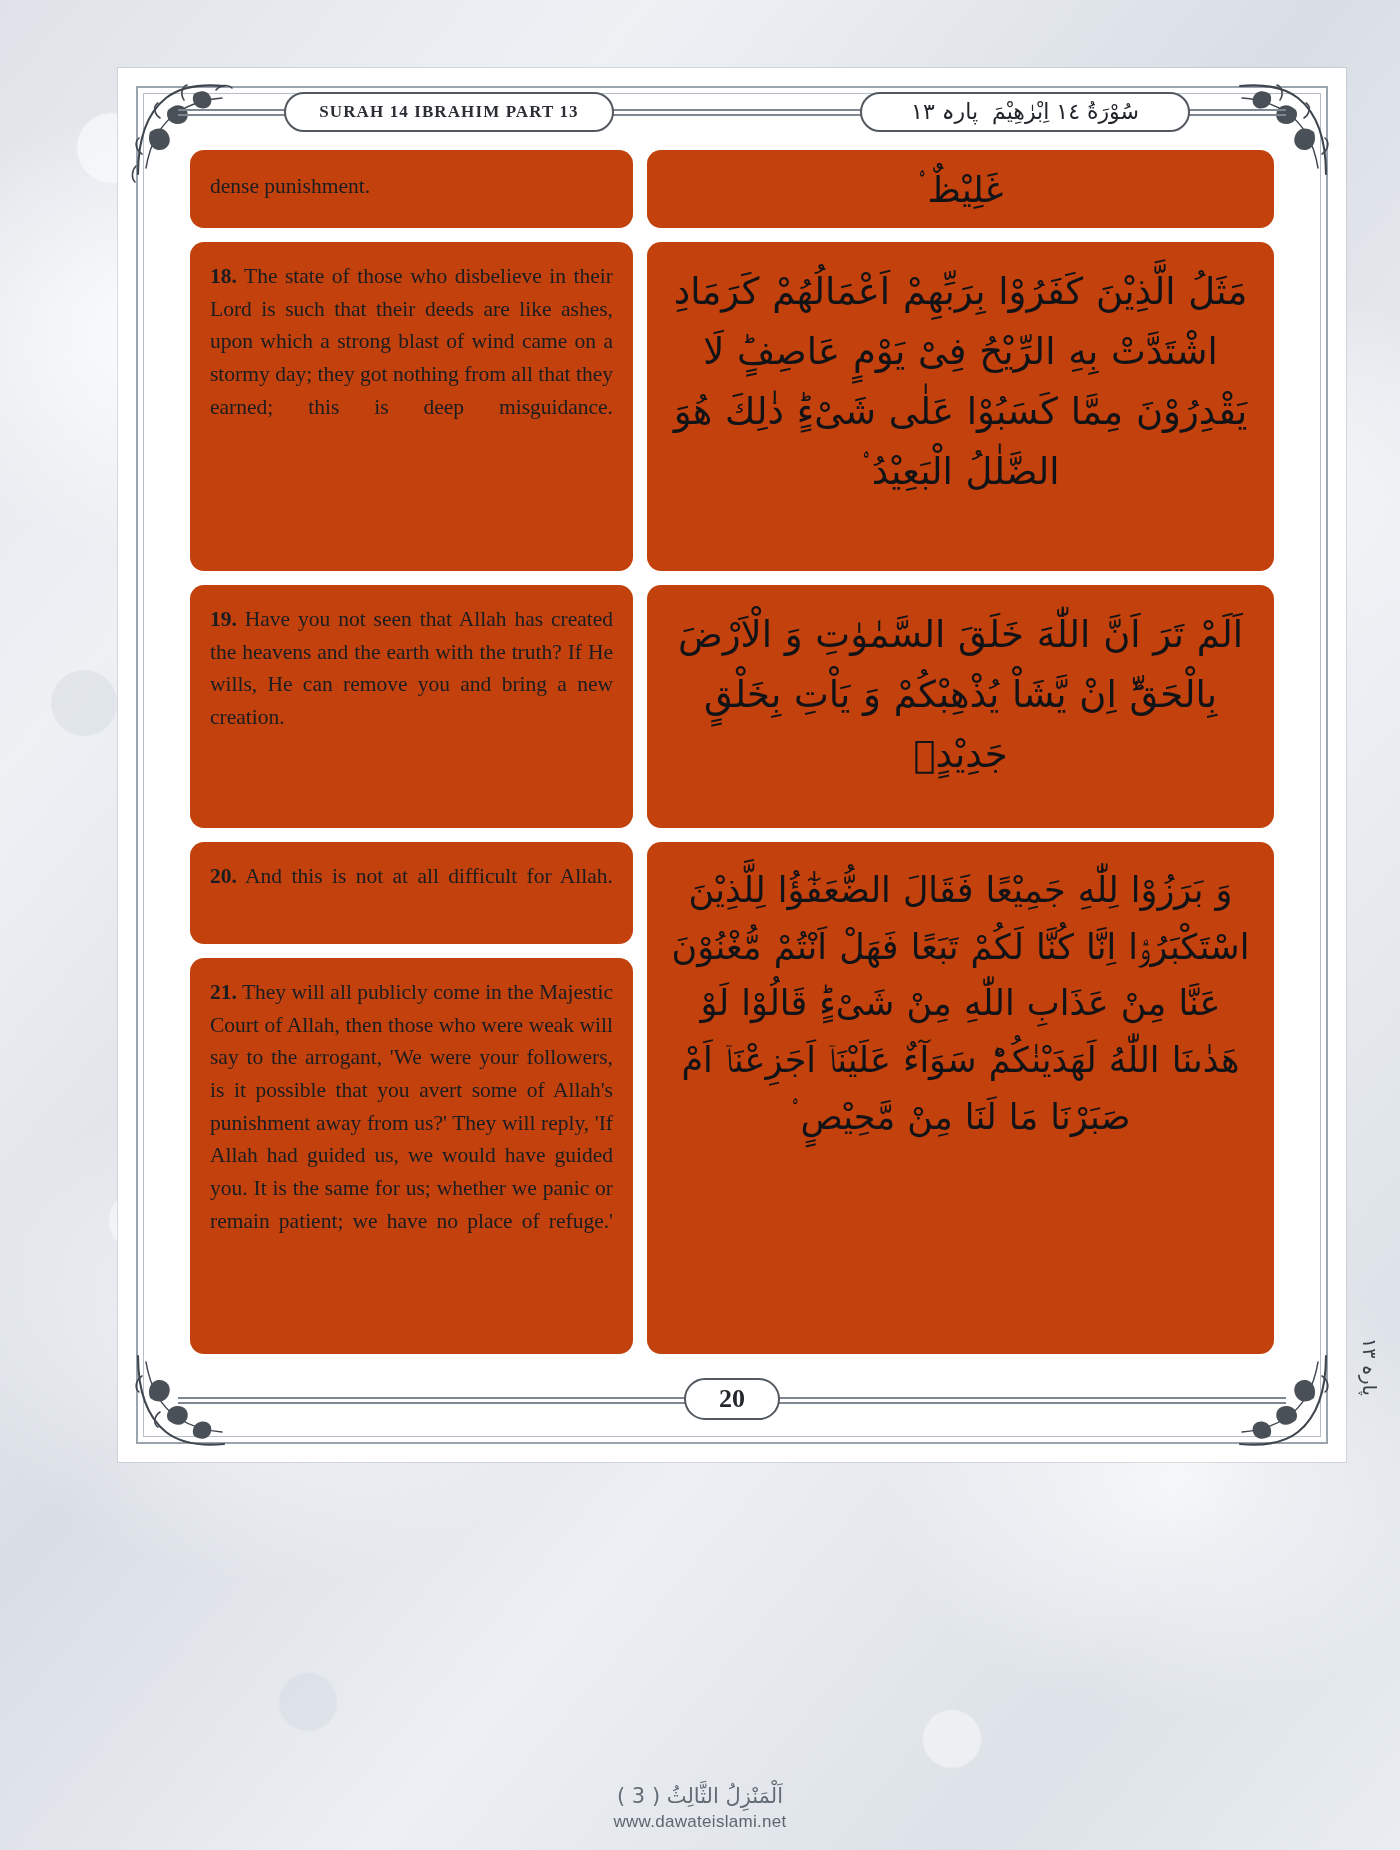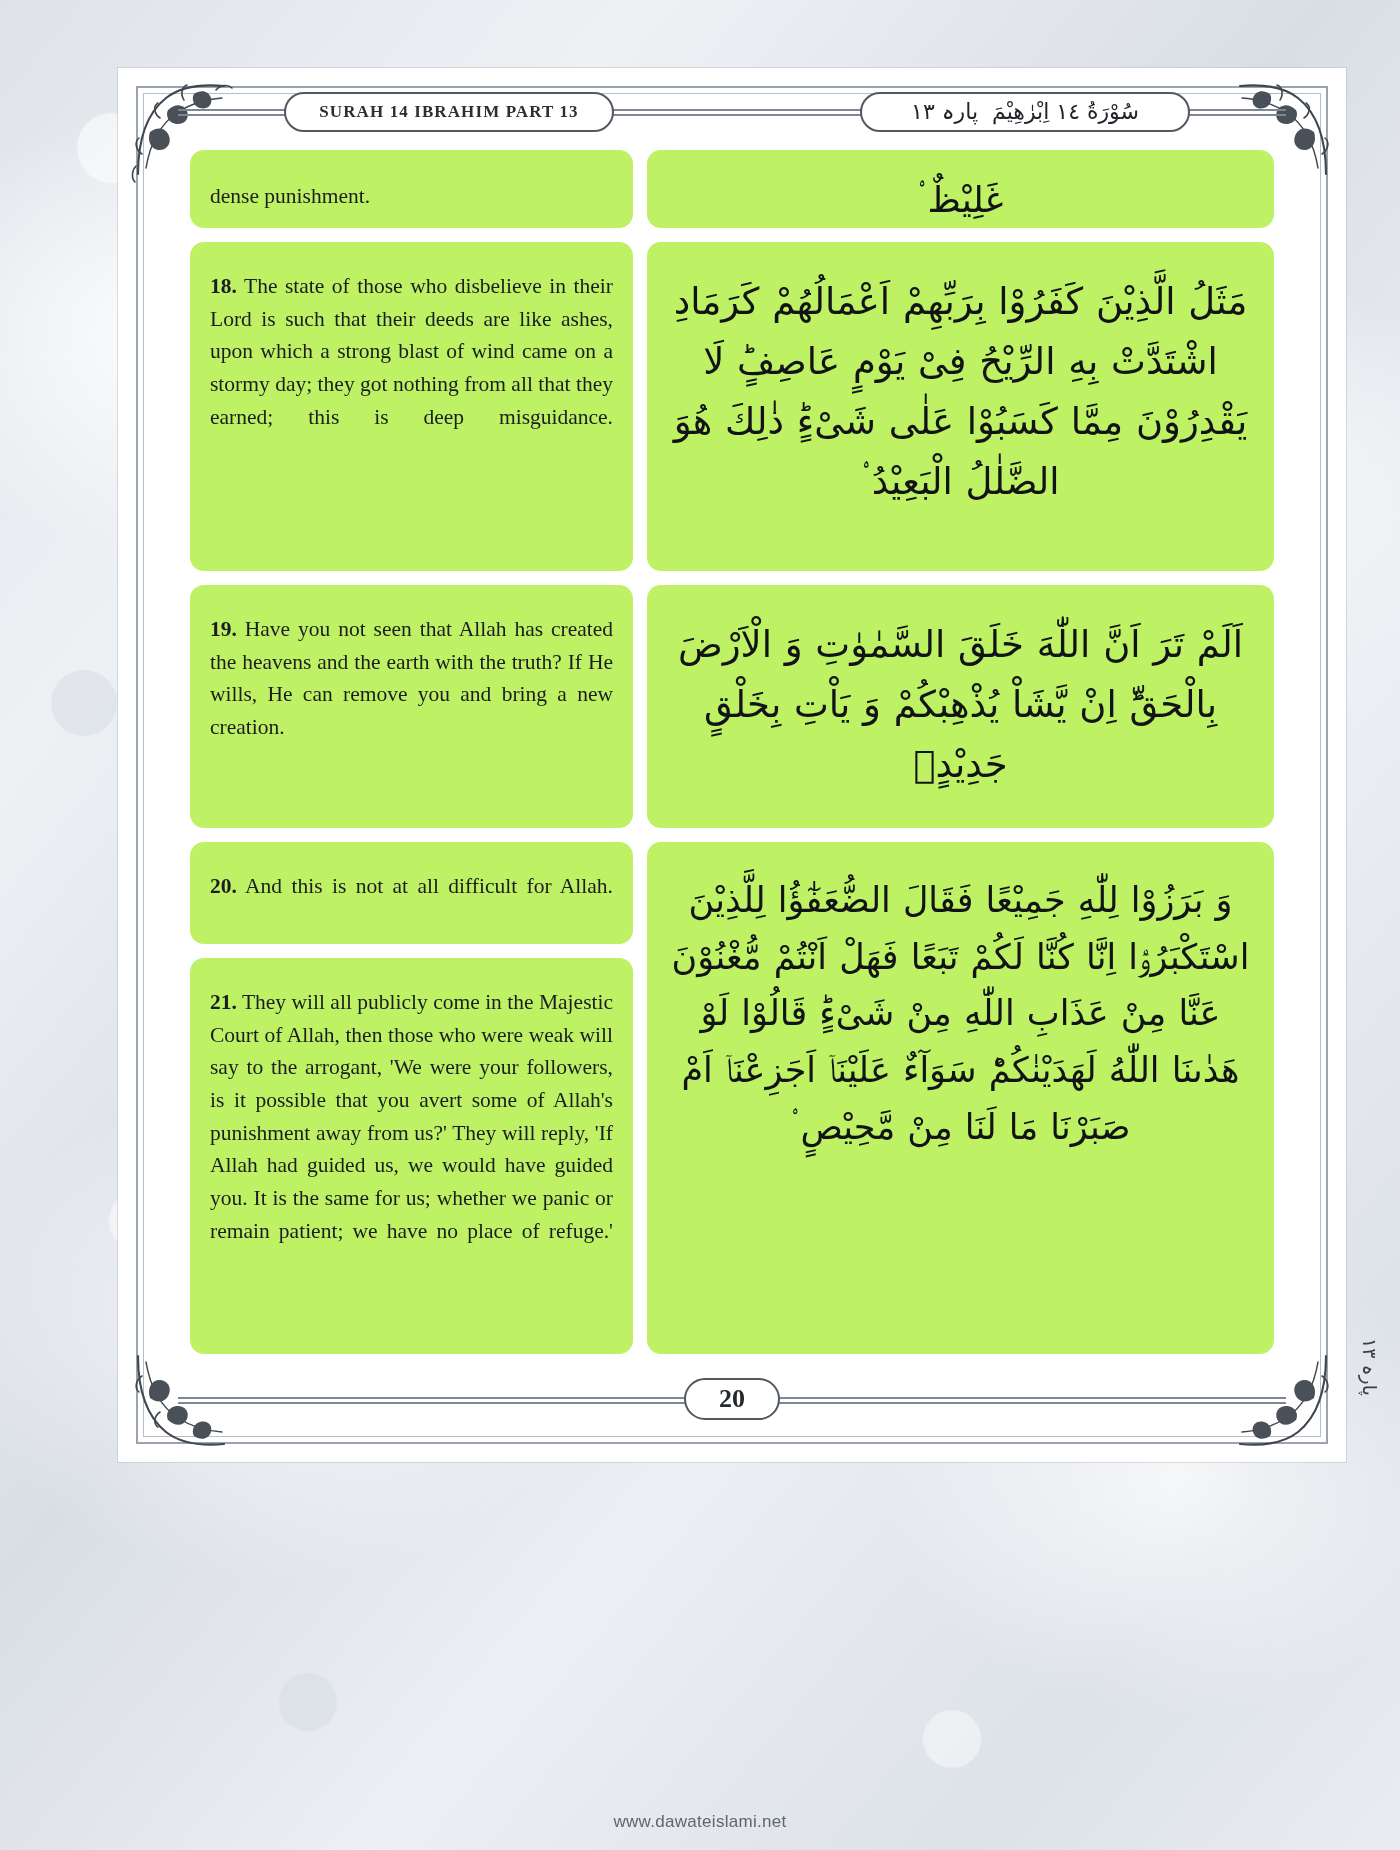--- a/index.html
+++ b/index.html
@@ -122,24 +122,24 @@
     top: 82px;
     bottom: 108px;
     display: flex;
     gap: 14px;
   }
   .col { display:flex; flex-direction:column; gap: 14px; }
   #col-en { width: 443px; }
   #col-ar { flex: 1; }
 
   .cell {
-    background:#bef264;
+    background:#c2410c;
     border-radius: 14px;
     box-sizing: border-box;
-    padding: 28px 20px 16px 20px;
+    padding: 18px 20px 16px 20px;
     position: relative;
   }
 
   
   .en {
     font-family: "Liberation Serif", serif;
     font-size: 21.5px;
     line-height: 1.52;
     color: #1b1d20;
     text-align: justify;
@@ -356,16 +356,17 @@
       </div>
     </div>
 
   </div>
 
   <div id="side-tab">
     <span id="side-tab-text">پارہ ١٣</span>
   </div>
 
   <div id="below">
+    <div id="juz-name">اَلْمَنْزِلُ الثَّالِثُ ( 3 )</div>
     <div id="site">www.dawateislami.net</div>
   </div>
 
 </div>
 
 </body></html>

